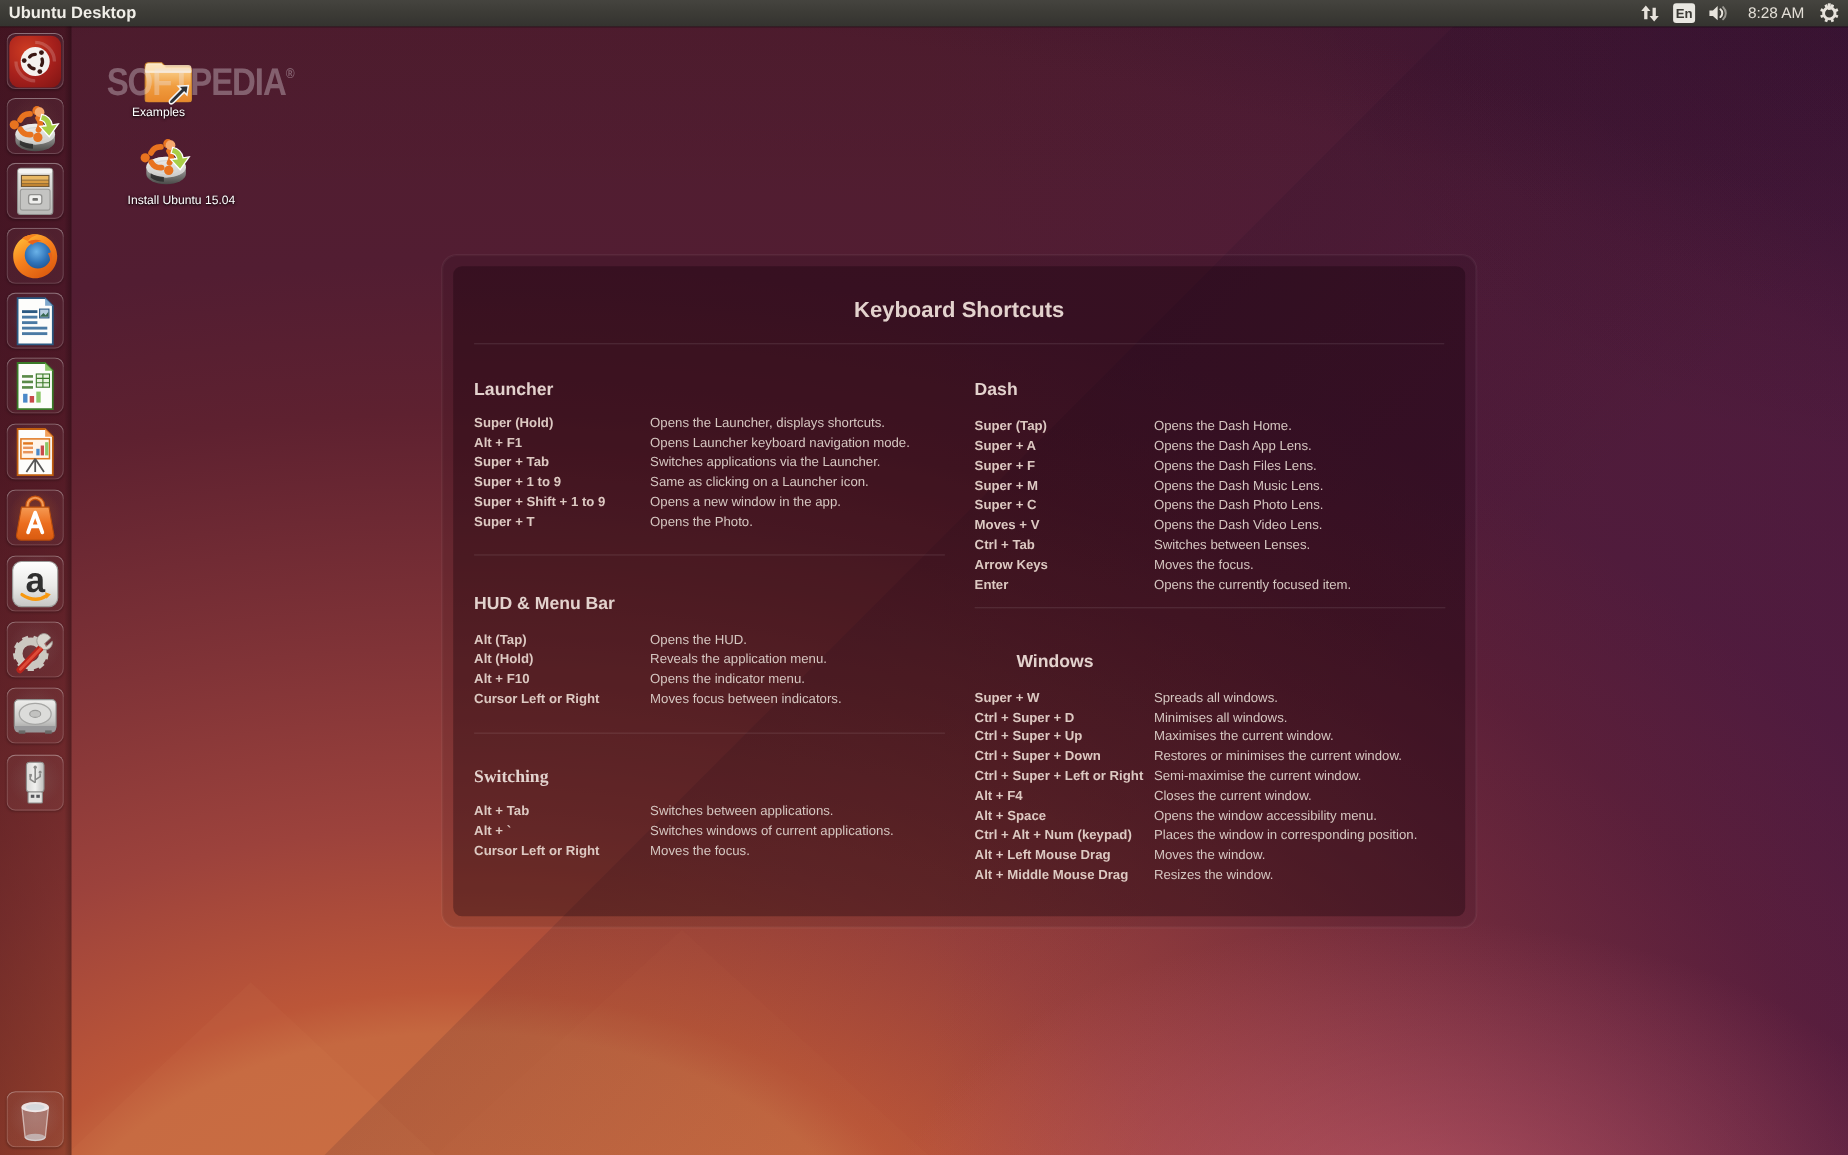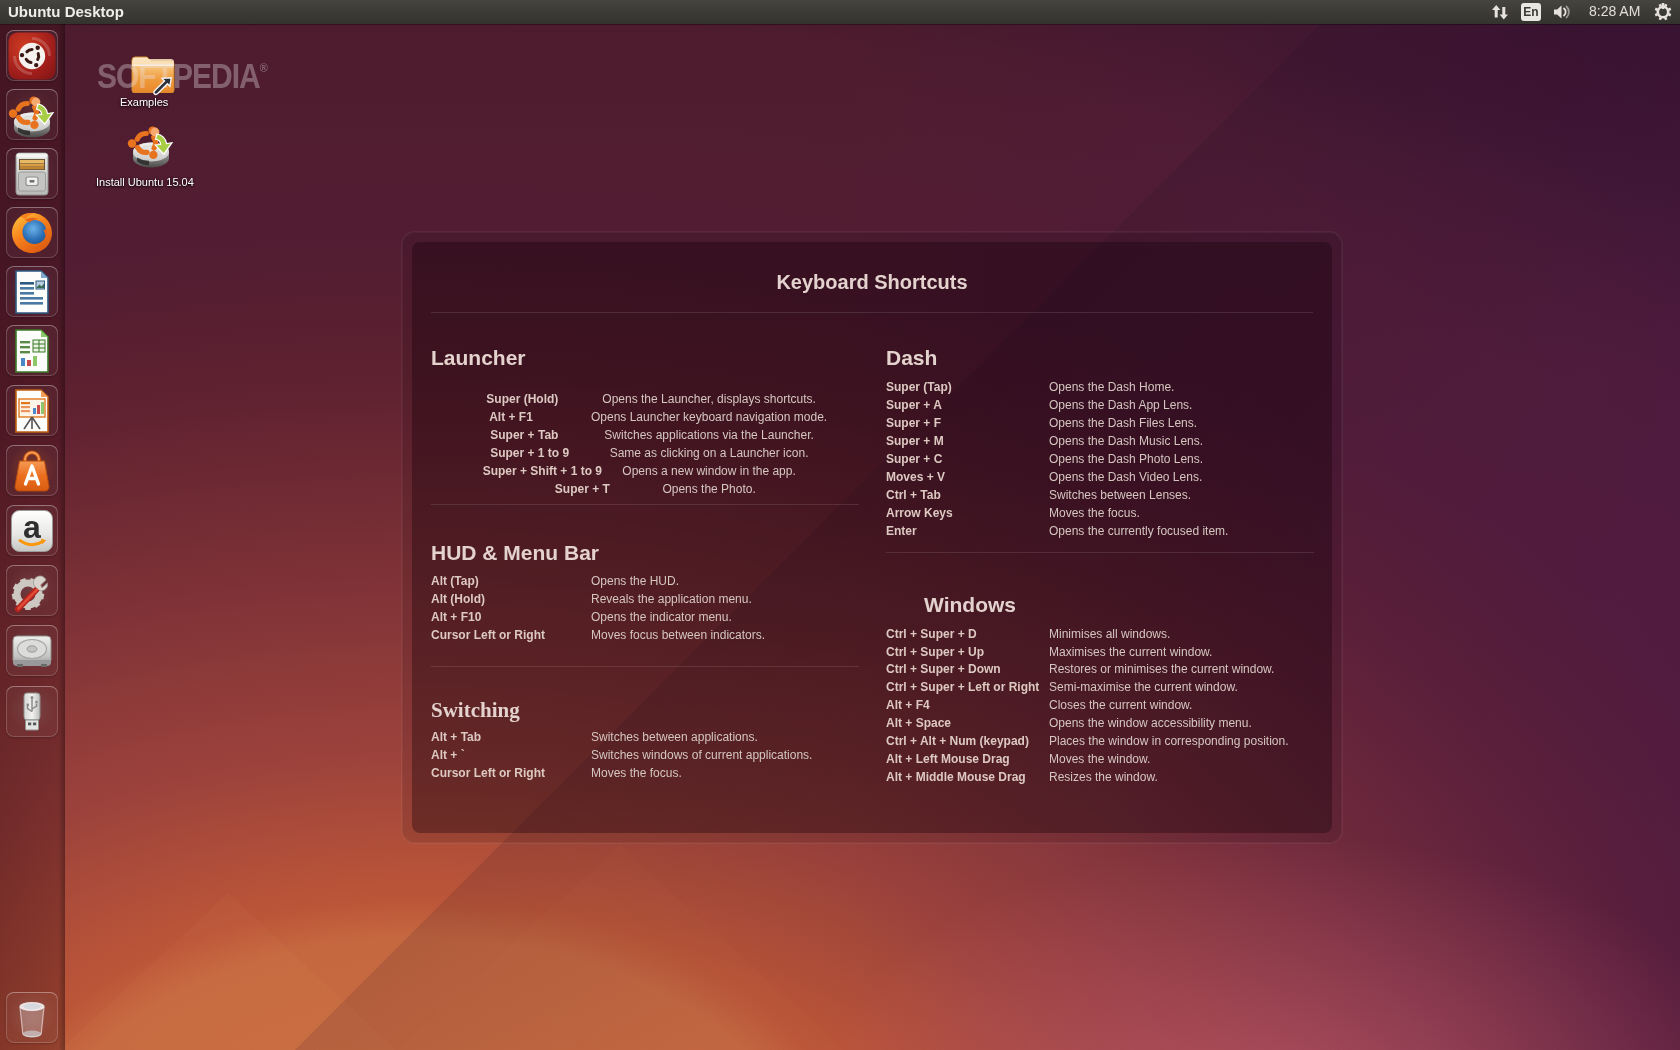--- a/index.html
+++ b/index.html
@@ -8,21 +8,21 @@
  radial-gradient(950px 760px at 1780px -80px, rgba(20,5,32,0.30), rgba(20,5,32,0) 66%),
  linear-gradient(to bottom, rgba(28,5,18,0.07), rgba(0,0,0,0) 18%),
  linear-gradient(to right, rgba(70,20,110,0) 50%, rgba(70,20,110,0.22) 100%),
  radial-gradient(2000px 1250px at 420px 1176px, #cd7848 0%, #c86a40 10%, #c56840 19%, #bc5638 22%, #9c423c 34%, #803337 47%, #5e2130 64%, #521d32 75%, #501d2f 93%, #481a2c 100%);}
 #facets{position:absolute;left:0;top:0;}
 #ring{position:absolute;left:402px;top:232px;width:940px;height:611px;border-radius:13px;
  background:rgba(12,0,8,0.115);box-shadow:0 0 0 1px rgba(255,255,255,0.055), inset 0 0 0 1px rgba(255,255,255,0.045);}
 #panel{position:absolute;left:412px;top:242px;width:920px;height:591px;border-radius:8px;
  background:rgba(17,0,9,0.325);}
 #dtitle{position:absolute;left:402px;top:270.5px;width:940px;text-align:center;font-size:20px;font-weight:bold;color:#e3d2cd;}
-.sh{position:absolute;font-size:21px;font-weight:bold;color:#e3d2cd;white-space:nowrap;}
+.sh{position:absolute;font-size:16px;font-weight:bold;color:#e3d2cd;white-space:nowrap;}
 .sep{position:absolute;height:1px;background:rgba(255,255,255,0.11);}
 .rows{position:absolute;font-size:12px;line-height:17.9px;white-space:nowrap;}
 .rows .k{display:inline-block;font-weight:bold;color:#ddc9c2;}
 .rows .d{color:#d5c6c0;}
 #bar{position:absolute;left:0;top:0;width:1680px;height:24px;
  background:linear-gradient(to bottom,#45443f 0%,#3d3c37 45%,#34332f 100%);box-shadow:0 1px 0 rgba(0,0,0,0.35);}
 #bartitle{position:absolute;left:8px;top:3px;font-size:15px;font-weight:bold;color:#f0eee8;}
 .bicon{position:absolute;top:3px;}
 #enbox{position:absolute;left:1521px;top:3px;width:20px;height:18px;border-radius:3px;background:#e9e7e1;
  color:#3a3934;font-size:12px;font-weight:bold;text-align:center;line-height:18px;}
@@ -49,21 +49,21 @@
       </defs>
       <polygon points="1345,0 1680,0 1680,1050 295,1050" fill="url(#fctg)"></polygon>
       <polygon points="60,1050 228,893 396,1050" fill="rgba(255,200,150,0.035)"></polygon>
       <polygon points="396,1050 620,845 844,1050" fill="rgba(255,190,140,0.025)"></polygon>
     </svg>
     <div id="ring"></div>
     <div id="panel"></div>
     <div id="dtitle">Keyboard Shortcuts</div>
     <div class="sep" style="left:431px;top:312.0px;width:882px;"></div>
     <div class="sh" style="left:431px;top:346.0px;">Launcher</div>
-    <div class="rows " style="left:431px;top:391px;text-align:center;">
+    <div class="rows " style="left:431px;top:376px;">
       <div><span class="k" style="width:160px">Super (Hold)</span><span class="d">Opens the Launcher, displays shortcuts.</span></div>
       <div><span class="k" style="width:160px">Alt + F1</span><span class="d">Opens Launcher keyboard navigation mode.</span></div>
       <div><span class="k" style="width:160px">Super + Tab</span><span class="d">Switches applications via the Launcher.</span></div>
       <div><span class="k" style="width:160px">Super + 1 to 9</span><span class="d">Same as clicking on a Launcher icon.</span></div>
       <div><span class="k" style="width:160px">Super + Shift + 1 to 9</span><span class="d">Opens a new window in the app.</span></div>
       <div><span class="k" style="width:160px">Super + T</span><span class="d">Opens the Photo.</span></div>
     </div>
     <div class="sep" style="left:431px;top:504.0px;width:428px;"></div>
     <div class="sh" style="left:431px;top:541.3px;">HUD &amp; Menu Bar</div>
     <div class="rows " style="left:431px;top:572.9px;">
@@ -87,20 +87,21 @@
       <div><span class="k" style="width:163px">Super + M</span><span class="d">Opens the Dash Music Lens.</span></div>
       <div><span class="k" style="width:163px">Super + C</span><span class="d">Opens the Dash Photo Lens.</span></div>
       <div><span class="k" style="width:163px">Moves + V</span><span class="d">Opens the Dash Video Lens.</span></div>
       <div><span class="k" style="width:163px">Ctrl + Tab</span><span class="d">Switches between Lenses.</span></div>
       <div><span class="k" style="width:163px">Arrow Keys</span><span class="d">Moves the focus.</span></div>
       <div><span class="k" style="width:163px">Enter</span><span class="d">Opens the currently focused item.</span></div>
     </div>
     <div class="sep" style="left:886px;top:551.5px;width:428px;"></div>
     <div class="sh" style="left:888px;top:593.4px;margin-left:36px;">Windows</div>
     <div class="rows " style="left:886px;top:625.6px;">
+      <div><span class="k" style="width:163px">Super + W</span><span class="d">Spreads all windows.</span></div>
       <div><span class="k" style="width:163px">Ctrl + Super + D</span><span class="d">Minimises all windows.</span></div>
       <div><span class="k" style="width:163px">Ctrl + Super + Up</span><span class="d">Maximises the current window.</span></div>
       <div><span class="k" style="width:163px">Ctrl + Super + Down</span><span class="d">Restores or minimises the current window.</span></div>
       <div><span class="k" style="width:163px">Ctrl + Super + Left or Right</span><span class="d">Semi-maximise the current window.</span></div>
       <div><span class="k" style="width:163px">Alt + F4</span><span class="d">Closes the current window.</span></div>
       <div><span class="k" style="width:163px">Alt + Space</span><span class="d">Opens the window accessibility menu.</span></div>
       <div><span class="k" style="width:163px">Ctrl + Alt + Num (keypad)</span><span class="d">Places the window in corresponding position.</span></div>
       <div><span class="k" style="width:163px">Alt + Left Mouse Drag</span><span class="d">Moves the window.</span></div>
       <div><span class="k" style="width:163px">Alt + Middle Mouse Drag</span><span class="d">Resizes the window.</span></div>
     </div>
@@ -399,13 +400,13 @@
         <path d="M10,40.5 q5,3.5 12,3.8 l0,-4.5 q-7,-0.3 -12,-3.3 z" fill="#2a2a2a" opacity="0.85"></path>
         <path d="M26.7,16.4 A9.5,9.5 0 0 1 27.1,27.0" stroke="#e8731f" stroke-width="5.2" fill="none" stroke-linecap="round"></path>
         <path d="M20.0,31.4 A9.5,9.5 0 0 1 10.6,26.5" stroke="#e8731f" stroke-width="5.2" fill="none" stroke-linecap="round"></path>
         <path d="M10.3,18.1 A9.5,9.5 0 0 1 19.3,12.5" stroke="#e8731f" stroke-width="5.2" fill="none" stroke-linecap="round"></path>
         <circle cx="25.6" cy="9.6" r="4.2" fill="#e8731f"></circle>
         <circle cx="26.4" cy="33.9" r="4.2" fill="#e8731f"></circle>
         <circle cx="5.0" cy="22.5" r="4.2" fill="#e8731f"></circle>
         <circle cx="28" cy="11" r="4.4" fill="#f5a96e"></circle>
         <path d="M30,13 a11,11 0 0 1 9.5,9.5 l5.5,-0.8 -8.2,11.5 -8.6,-9.3 5.6,-0.4 a6.5,6.5 0 0 0 -5.3,-5.3 z" fill="#a8ce46" stroke="#ffffff" stroke-width="1.2"></path>
       </svg></div>
-    <div class="dlabel" style="left:72px;top:176px;padding-left:24px;">Install Ubuntu 15.04</div>
+    <div class="dlabel" style="left:92px;top:176px;padding-left:24px;">Install Ubuntu 15.04</div>
   </div>
 </body></html>

